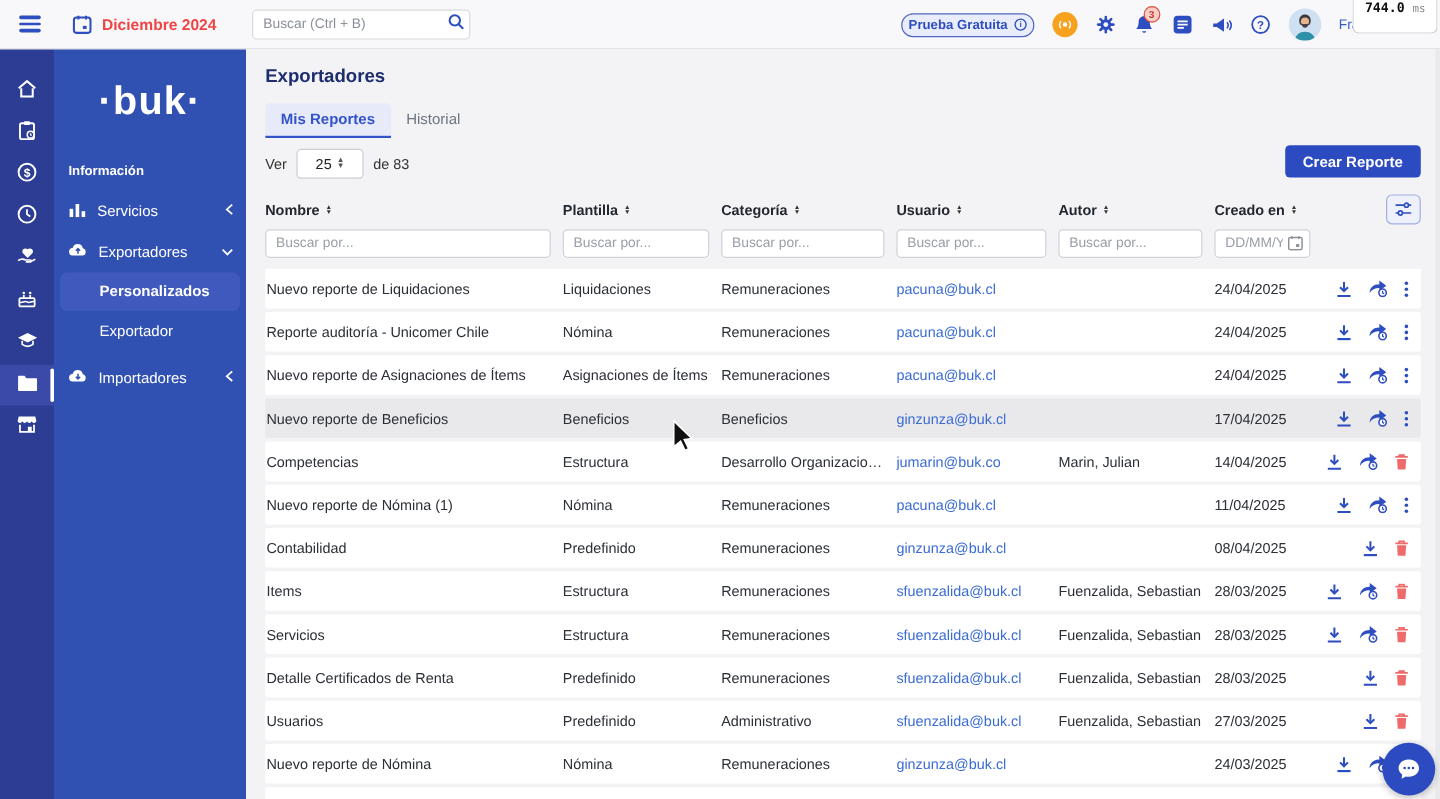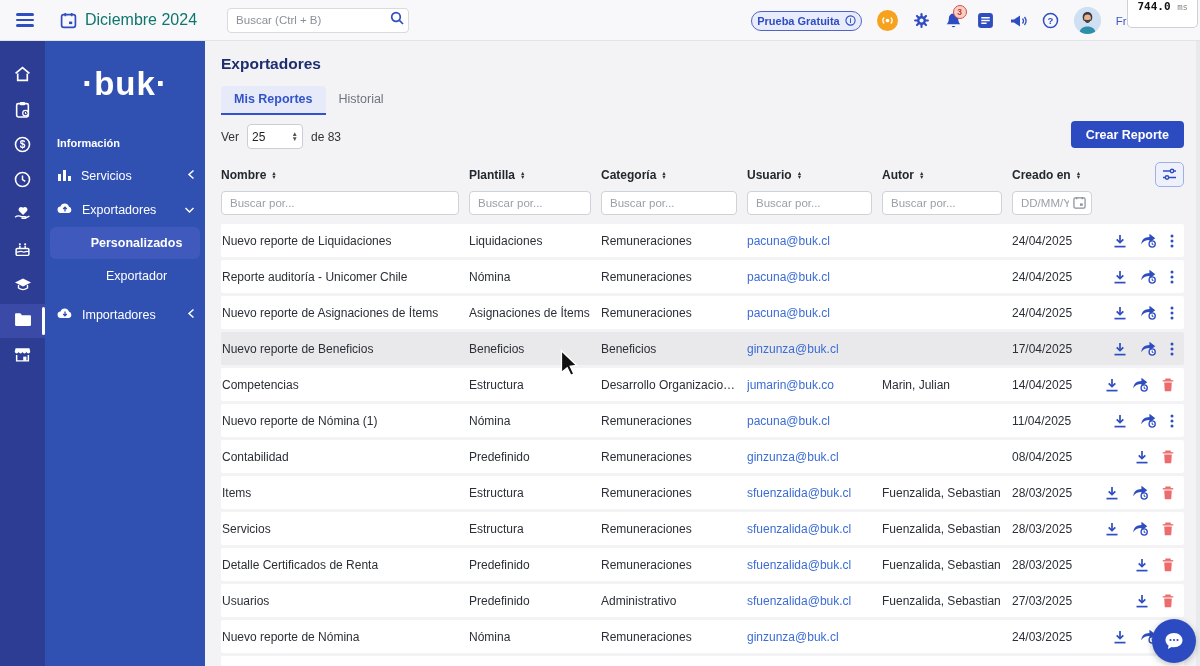--- a/index.html
+++ b/index.html
@@ -3,21 +3,21 @@
 <meta charset="utf-8">
 <style>
   * { margin:0; padding:0; box-sizing:border-box; }
   html,body { width:1200px; height:666px; overflow:hidden; font-family:"Liberation Sans",sans-serif; background:#f3f3f5; }
 
   
   .topbar { position:absolute; top:0; left:0; width:1200px; height:41px; background:#f8f8fa; border-bottom:1px solid #e2e3e7; display:flex; align-items:center; z-index:20; }
   .hamburger { margin-left:16px; width:18px; display:flex; flex-direction:column; gap:3px; cursor:pointer; }
   .hamburger span { height:2.4px; background:#2e4dc0; border-radius:2px; }
   .cal-wrap { display:flex; align-items:center; gap:8px; margin-left:26px; }
-  .month-label { color:#0f766e; font-weight:normal; font-size:16px; }
+  .month-label { color:#ef4444; font-weight:bold; font-size:13px; }
   .search-box { margin-left:30px; width:182px; height:25px; background:#fff; border:1px solid #d9dade; border-radius:4px; display:flex; align-items:center; padding:0 8px; }
   .search-box input { flex:1; border:none; outline:none; font-size:11.5px; color:#444; background:transparent; font-family:"Liberation Sans",sans-serif; }
   .search-box input::placeholder { color:#8b9098; }
   .top-right { position:absolute; right:8px; top:0; height:41px; display:flex; align-items:center; gap:15px; }
   .trial-pill { display:flex; align-items:center; gap:5px; border:1px solid #5064c6; background:#e9ecfa; color:#2e4dc0; border-radius:11px; font-size:11px; font-weight:bold; padding:3px 5px; cursor:pointer; }
   .orange-circ { width:21px; height:21px; border-radius:50%; background:#f6a21e; display:flex; align-items:center; justify-content:center; cursor:pointer; }
   .icon-btn { cursor:pointer; display:flex; align-items:center; justify-content:center; position:relative; }
   .bell-badge { position:absolute; top:-7px; left:8px; background:#f7cfc7; border:1px solid #d94f3f; color:#c6372a; width:14px; height:14px; border-radius:50%; font-size:8.5px; font-weight:bold; display:flex; align-items:center; justify-content:center; }
   .avatar { width:27px; height:27px; border-radius:50%; background:#cfe0f2; overflow:hidden; cursor:pointer; }
   .user-name { color:#3a5bc7; font-size:11.5px; margin-right:6px; cursor:pointer; }
@@ -29,31 +29,31 @@
   .rail { position:absolute; left:0; top:41px; width:45px; height:625px; background:#2d3d94; z-index:10; }
   .rail-item { width:45px; height:34px; display:flex; align-items:center; justify-content:center; cursor:pointer; position:relative; margin-top:1px; }
   .rail-item.first { margin-top:18px; }
   .rail-item.active { background:#3a4aa6; }
   .rail-item.active::after { content:""; position:absolute; right:0; top:3px; bottom:3px; width:3px; background:#fff; border-radius:2px; }
   .panel { position:absolute; left:45px; top:41px; width:160px; height:625px; background:#3050b2; z-index:10; color:#fff; }
   .logo { text-align:center; margin-top:24px; font-size:33px; font-weight:600; letter-spacing:1px; color:#fff; }
   .side-section { margin:34px 0 10px 12px; font-size:11px; font-weight:bold; }
   .nav-item { display:flex; align-items:center; gap:9px; padding:9px 10px 9px 12px; font-size:12.5px; cursor:pointer; }
   .nav-item .grow { flex:1; }
-  .sub-item { padding:9px 10px 9px 33px; font-size:12.5px; cursor:pointer; border-radius:6px; margin:1px 5px;text-align:center; }
+  .sub-item { padding:9px 10px 9px 33px; font-size:12.5px; cursor:pointer; border-radius:6px; margin:1px 5px; }
   .sub-item.active { background:#4059bd; font-weight:bold; }
 
   
   .main { position:absolute; left:205px; top:41px; width:995px; height:625px; background:#f3f3f5; padding:14px 16px 0; }
   .page-title { font-size:15.5px; font-weight:bold; color:#1d2d6e; margin-bottom:13px; }
   .tabs { display:flex; margin-bottom:9px; }
   .tab { padding:6px 13px 7px; font-size:12.5px; color:#6e757f; cursor:pointer; border-bottom:2px solid transparent; }
   .tab.active { color:#3354c8; font-weight:bold; background:#e7ebf9; border-radius:4px 4px 0 0; border-bottom:2px solid #3354c8; }
   .ver-row { display:flex; align-items:center; gap:8px; font-size:12px; color:#333; margin-bottom:15px; position:relative; }
-  .per-select { width:56px; height:25px; background:#fff; border:1px solid #cbced5; border-radius:4px; display:flex; align-items:center; justify-content:space-between; padding:0 4px; cursor:pointer; font-size:12px; color:#222; }
+  .per-select { width:56px; height:25px; background:#fff; border:1px solid #cbced5; border-radius:4px; display:flex; align-items:center; justify-content:space-between; padding:0 15px; cursor:pointer; font-size:12px; color:#222; }
   .updown { display:flex; flex-direction:column; line-height:4.5px; font-size:6.5px; color:#555; }
   .create-btn { position:absolute; right:0; top:-3px; background:#2d4bc0; color:#fff; font-size:12.5px; font-weight:bold; border:none; border-radius:4px; height:27px; padding:0 15px; cursor:pointer; font-family:"Liberation Sans",sans-serif; }
 
   .grid { display:grid; grid-template-columns:248px 132px 146px 135px 130px 92px 1fr; align-items:center; }
   .thead { margin-bottom:5px; position:relative; height:22px; }
   .th { display:flex; align-items:center; gap:5px; font-size:12px; font-weight:bold; color:#23272f; }
   .sort { display:flex; flex-direction:column; line-height:4px; font-size:5.5px; color:#333; cursor:pointer; }
   .cols-btn { position:absolute; right:0; top:-2px; width:29px; height:25px; border:1px solid #9fb0e4; border-radius:5px; background:#eef1fb; display:flex; align-items:center; justify-content:center; cursor:pointer; }
   .tfilter { margin-bottom:9px; height:24px; }
   .tfilter input { height:24px; border:1px solid #cfd2d8; border-radius:4px; padding:0 8px; font-size:11.5px; color:#444; background:#fff; outline:none; font-family:"Liberation Sans",sans-serif; }

